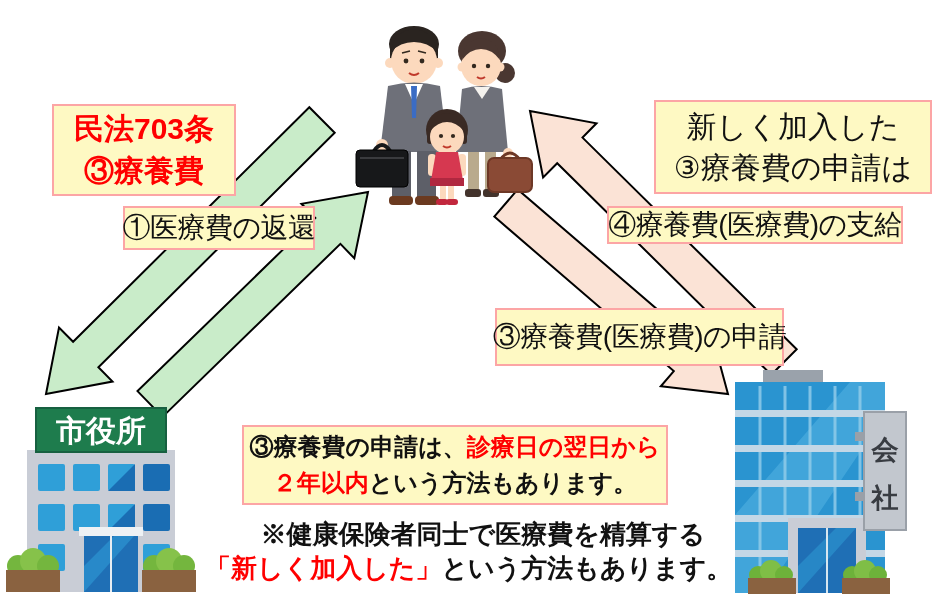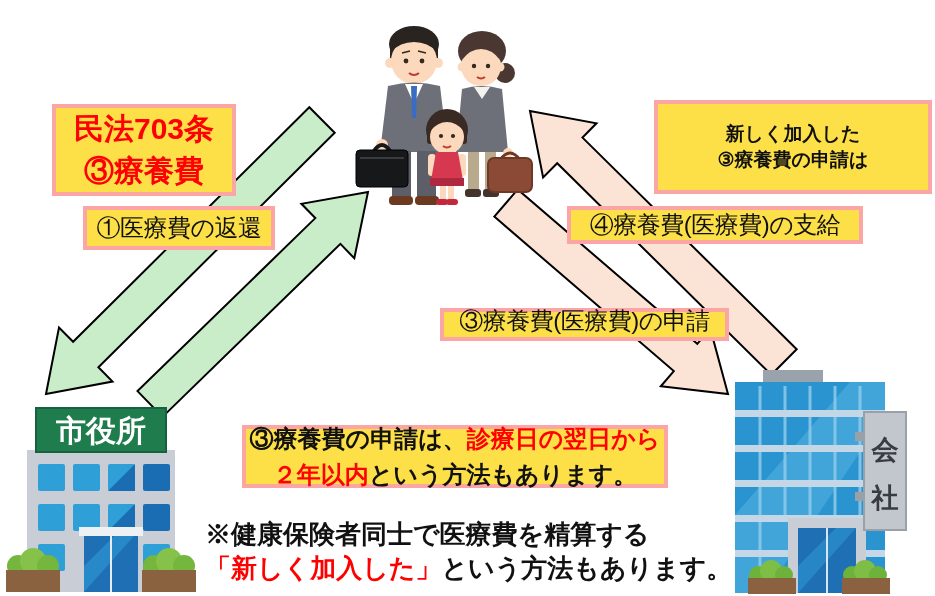--- a/index.html
+++ b/index.html
@@ -2,36 +2,36 @@
 <html style="--red: #ff0000;"><head>
 <meta charset="utf-8">
 <style>
   html,body{margin:0;padding:0;background:#fff;}
   .canvas{
     position:relative;width:935px;height:596px;background:#ffffff;overflow:hidden;
     font-family:"Liberation Sans",sans-serif;color:#111;
   }
   .scene{position:absolute;left:0;top:0;z-index:1;}
   .lbox{
-    position:absolute;z-index:3;background:#fde047;border:4px solid #fca5a5;
+    position:absolute;z-index:3;background:#fef9c3;border:2px solid #fca5a5;
     box-sizing:border-box;display:flex;align-items:center;justify-content:center;
     text-align:center;white-space:nowrap;line-height:1.38;
   }
-  .big{font-size:19px;font-weight:bold;}
-  .step{font-size:24px;font-weight:500;letter-spacing:-0.5px;}
+  .big{font-size:30px;font-weight:normal;}
+  .step{font-size:28px;font-weight:500;letter-spacing:-0.5px;margin-left:40px;}
   .red{color:var(--red,#ff0000);}
   .minpo{left:52px;top:104px;width:184px;height:92px;font-size:30px;font-weight:bold;line-height:1.4;}
   .heading{left:654px;top:100px;width:278px;height:94px;}
   .step1{left:83px;top:206px;width:192px;height:44px;}
   .step4{left:567px;top:206px;width:296px;height:38px;}
   .step2{left:140px;top:308px;width:269px;height:47px;}
-  .step3{left:440px;top:308px;width:289px;height:33px;align-items:flex-end;}
-  .note{left:242px;top:425px;width:426px;height:63px;font-size:24px;font-weight:bold;line-height:1.5;}
+  .step3{left:455px;top:308px;width:289px;height:58px;}
+  .note{left:242px;top:425px;width:426px;height:80px;font-size:24px;font-weight:bold;line-height:1.5;}
   .footnote{
-    position:absolute;z-index:3;left:205px;top:517px;width:500px;text-align:left;
+    position:absolute;z-index:3;left:205px;top:517px;width:500px;text-align:right;
     font-size:26px;font-weight:bold;line-height:1.32;white-space:nowrap;
   }
 </style>
 </head>
 <body>
 
 <div class="canvas">
 
   <svg class="scene" width="935" height="596" viewBox="0 0 935 596">
 

